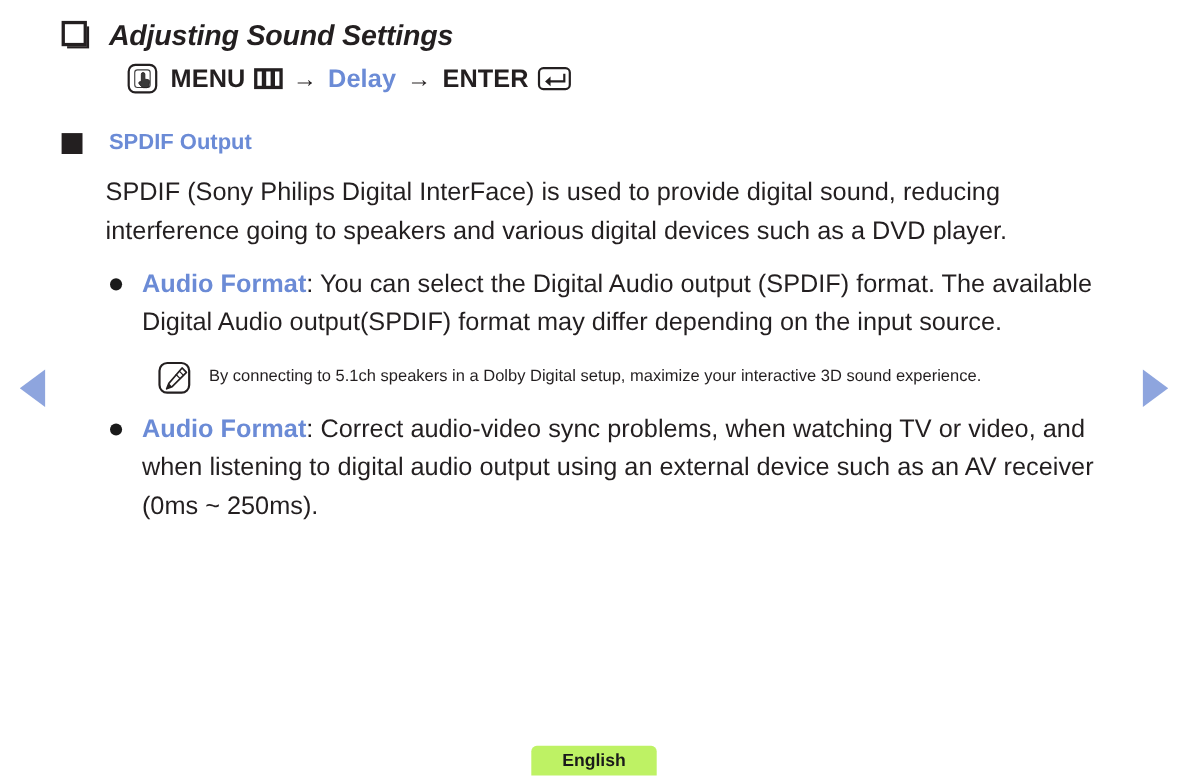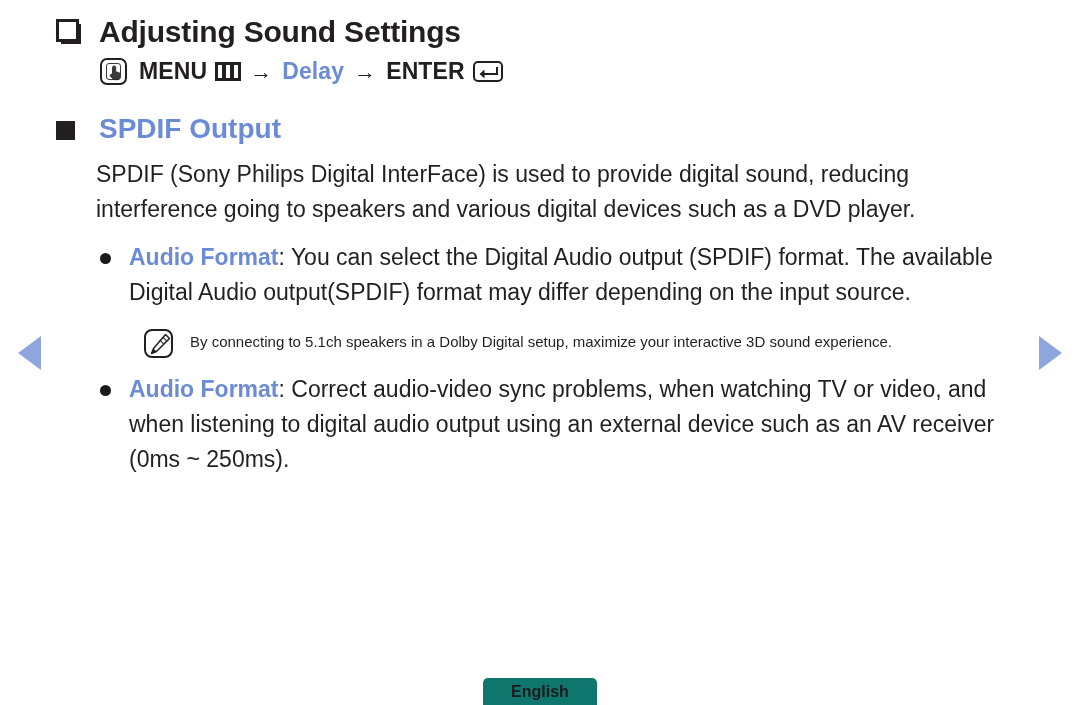--- a/index.html
+++ b/index.html
@@ -76,32 +76,33 @@
   .stacked-square-icon .front {
     position: absolute;
     left: 0;
     top: 0;
     width: 17px;
     height: 17px;
     background: #ffffff;
     border: 3px solid #231f20;
   }
   .page-title {
-    font-size: 30px;
+    font-size: 26px;
     font-weight: bold;
     line-height: 44px;
     letter-spacing: -0.2px;
     color: #231f20;
+    font-style: italic;
   }
 
   
   .menu-path {
     display: flex;
     align-items: center;
-    margin-left: 44px;
+    margin-left: 60px;
     margin-top: 2px;
     font-size: 23px;
     font-weight: bold;
     letter-spacing: 0.1px;
     color: #231f20;
     text-align: right;
   }
   .menu-path .seg { margin: 0 1px; }
   .menu-path .arrow {
     margin: 0 9px;
@@ -179,21 +180,21 @@
   }
   .square-bullet {
     width: 19px;
     height: 19px;
     flex: 0 0 19px;
     background: #231f20;
     margin-top: 11px;
     margin-right: 24px;
   }
   .section-title {
-    font-size: 28px;
+    font-size: 20px;
     font-weight: bold;
     color: #6b8bd6;
     line-height: 38px;
   }
 
   
   .body-text {
     margin-left: 40px;
     margin-top: 9px;
     font-size: 23px;
@@ -252,21 +253,21 @@
     max-width: 880px;
   }
 
   
   .footer-btn {
     position: absolute;
     left: 483px;
     top: 678px;
     width: 114px;
     height: 27px;
-    background: #0f766e;
+    background: #bef264;
     border-radius: 5px 5px 0 0;
     color: #1a1a1a;
     font-size: 16px;
     font-weight: bold;
     display: flex;
     align-items: center;
     justify-content: center;
     cursor: pointer;
   }
 </style>

